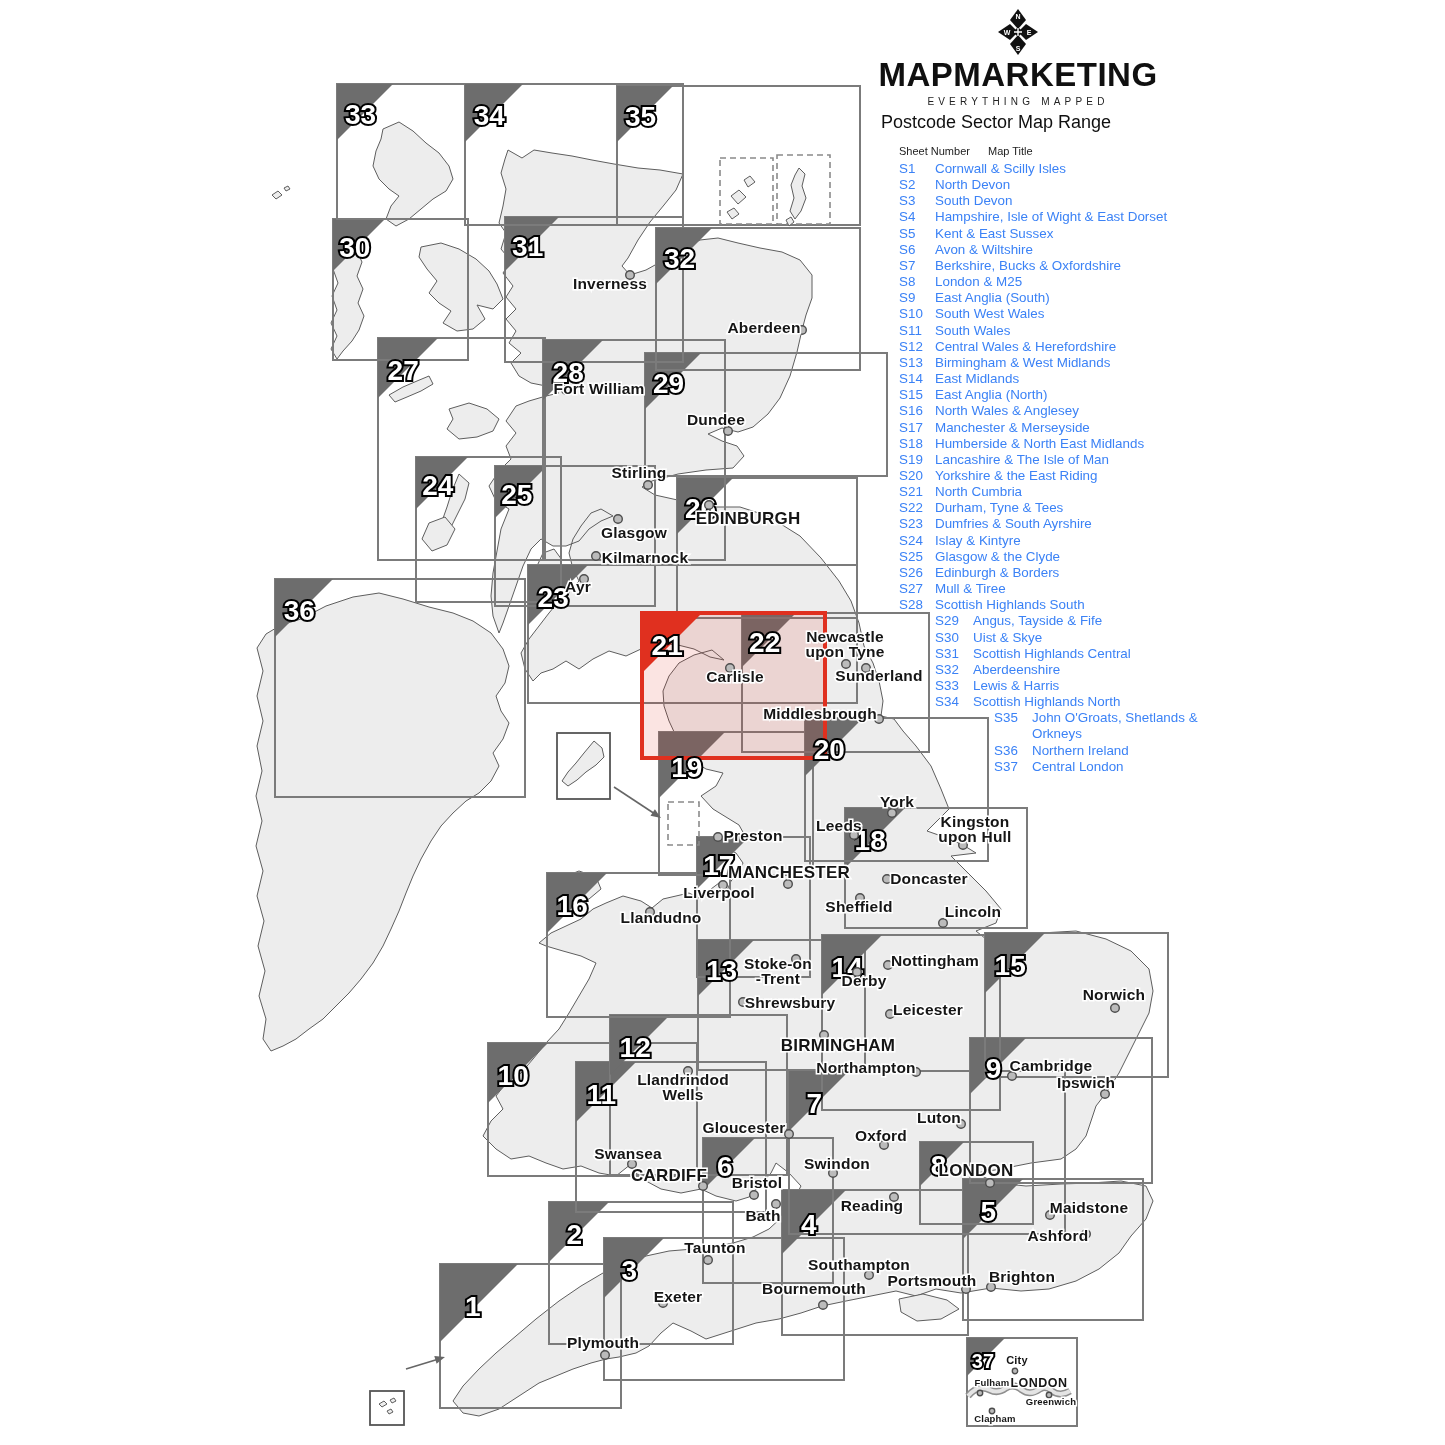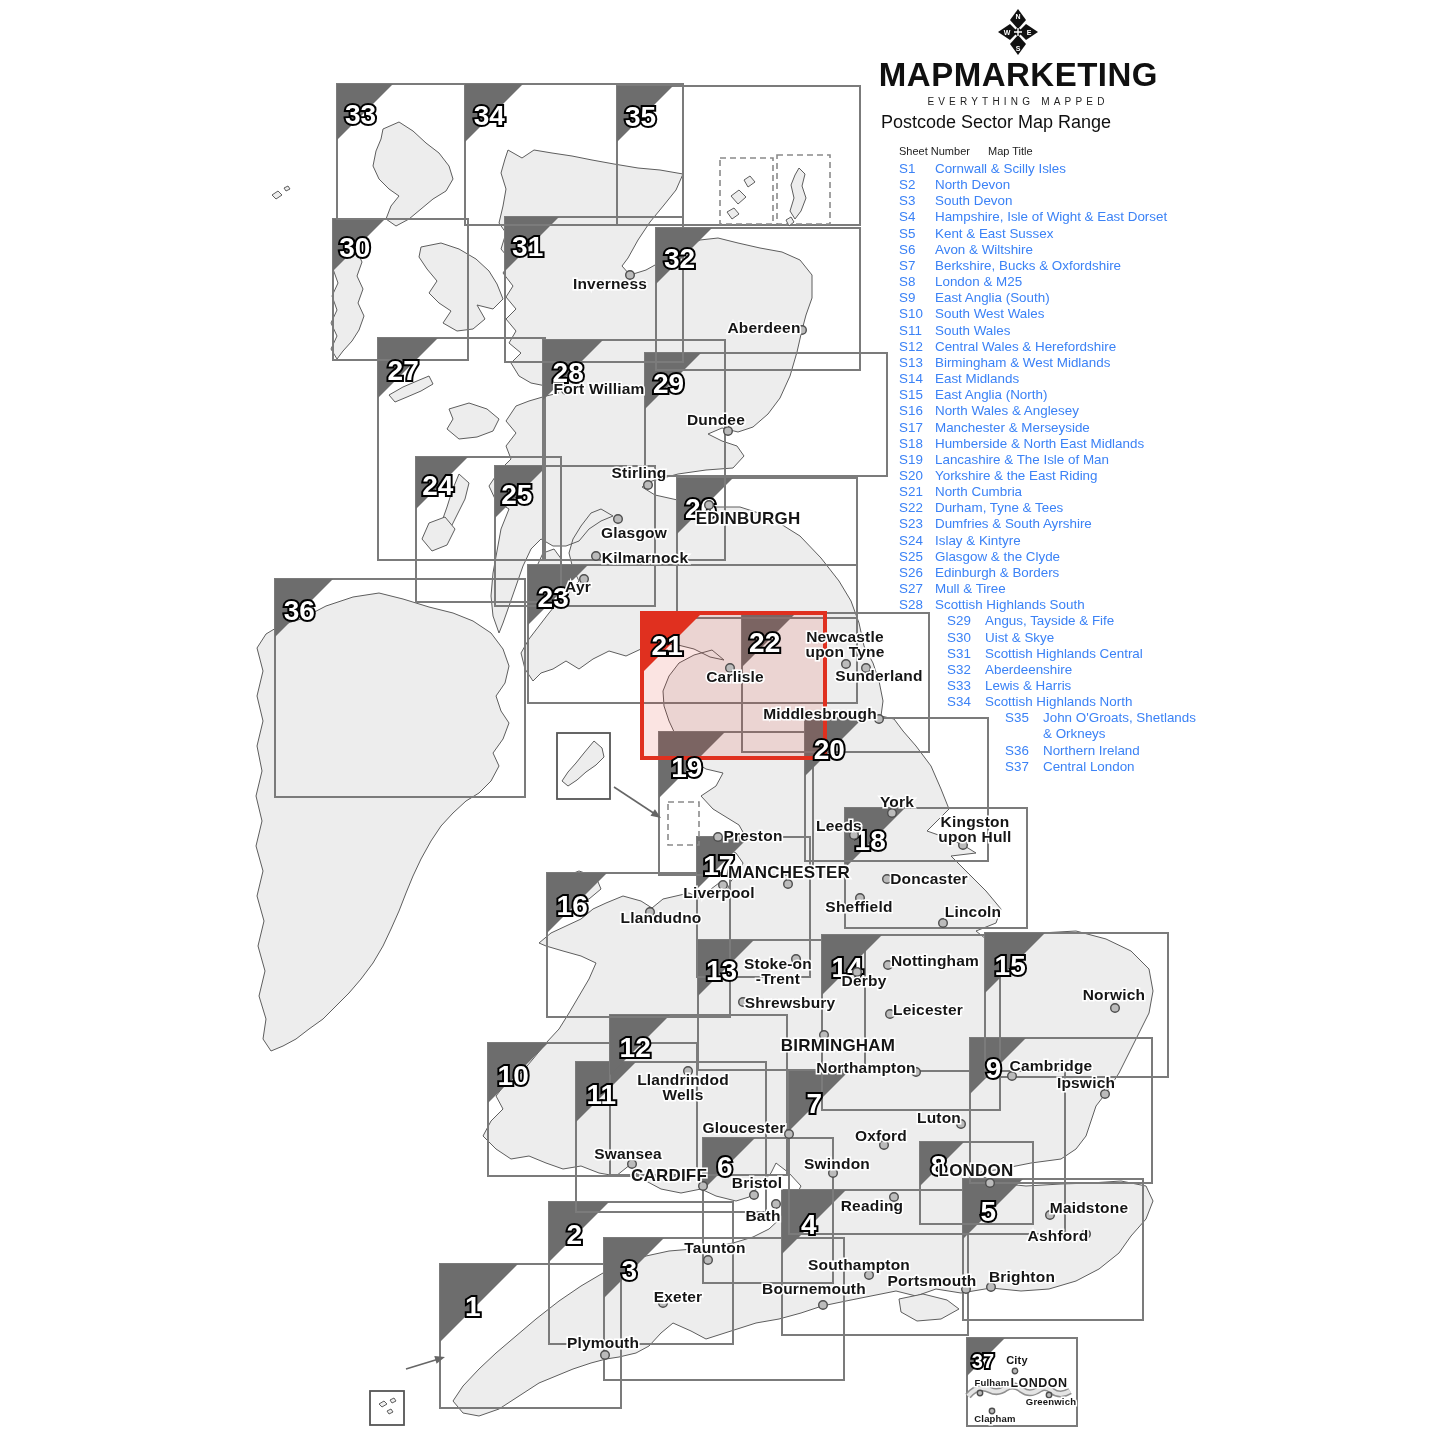--- a/index.html
+++ b/index.html
@@ -3,33 +3,33 @@
 <meta charset="utf-8">
 <style>
   html,body{margin:0;padding:0;background:#fff;}
   body{width:1445px;height:1445px;position:relative;overflow:hidden;
        font-family:"Liberation Sans",sans-serif;color:#111;}
   #map-svg{position:absolute;left:0;top:0;width:1445px;height:1445px;}
 
   
   .brand{position:absolute;left:878px;top:8px;width:280px;text-align:center;}
   .compass{display:block;margin:0 auto 2px auto;}
-  .brand-name{font-size:33px;font-weight:800;letter-spacing:.5px;line-height:1.05;color:#101010;text-align:right;}
+  .brand-name{font-size:33px;font-weight:800;letter-spacing:.5px;line-height:1.05;color:#101010;}
   .brand-tagline{font-size:10px;letter-spacing:4.2px;color:#222;margin-top:3px;font-weight:500;}
   .page-title{position:absolute;left:881px;top:112px;font-size:18px;color:#101010;}
 
   
   .legend-head{position:absolute;top:145px;font-size:11px;font-weight:normal;color:#222;}
   #lh1{left:899px;} #lh2{left:988px;text-align:center;}
   .legend{position:absolute;left:899px;top:161px;width:305px;font-size:13.4px;color:#3b82f6;}
   .lrow{display:flex;line-height:16.15px;}
   .lrow .sh{width:36px;flex:none;}
   .lrow .ti{flex:1;}
-  .ind1{margin-left:48px;align-items:flex-end;} .ind1 .sh{width:38px;}
-  .ind2{margin-left:95px;} .ind2 .sh{width:38px;margin-left:11px;} .ind2 .ti{max-width:172px;}
+  .ind1{margin-left:36px;align-items:flex-end;} .ind1 .sh{width:38px;}
+  .ind2{margin-left:95px;} .ind2 .sh{width:38px;} .ind2 .ti{max-width:172px;}
 
   
   text{font-family:"Liberation Sans",sans-serif;}
   .bx-num{font-weight:bold;fill:#fff;stroke:#000;stroke-width:4px;paint-order:stroke;
           text-anchor:middle;}
   .city{font-weight:bold;font-size:15.5px;fill:#151515;stroke:#fff;stroke-width:3.2px;
         paint-order:stroke;text-anchor:middle;letter-spacing:.2px;}
   .caps{font-size:17px;}
   .ins-b{font-size:11px;} .ins-c{font-size:12.5px;letter-spacing:.5px;} .ins-s{font-size:9.5px;}
   .coast{fill:#ededed;stroke:#5e5e5e;stroke-width:1;stroke-linejoin:round;}

